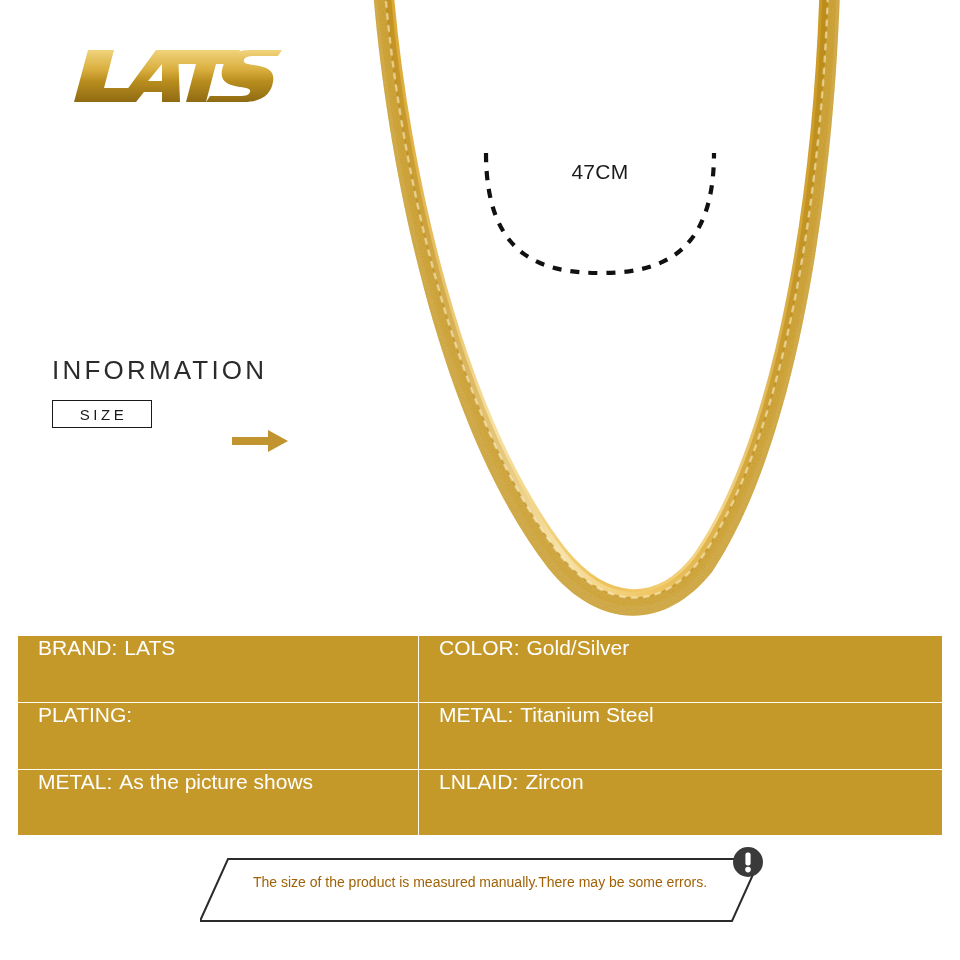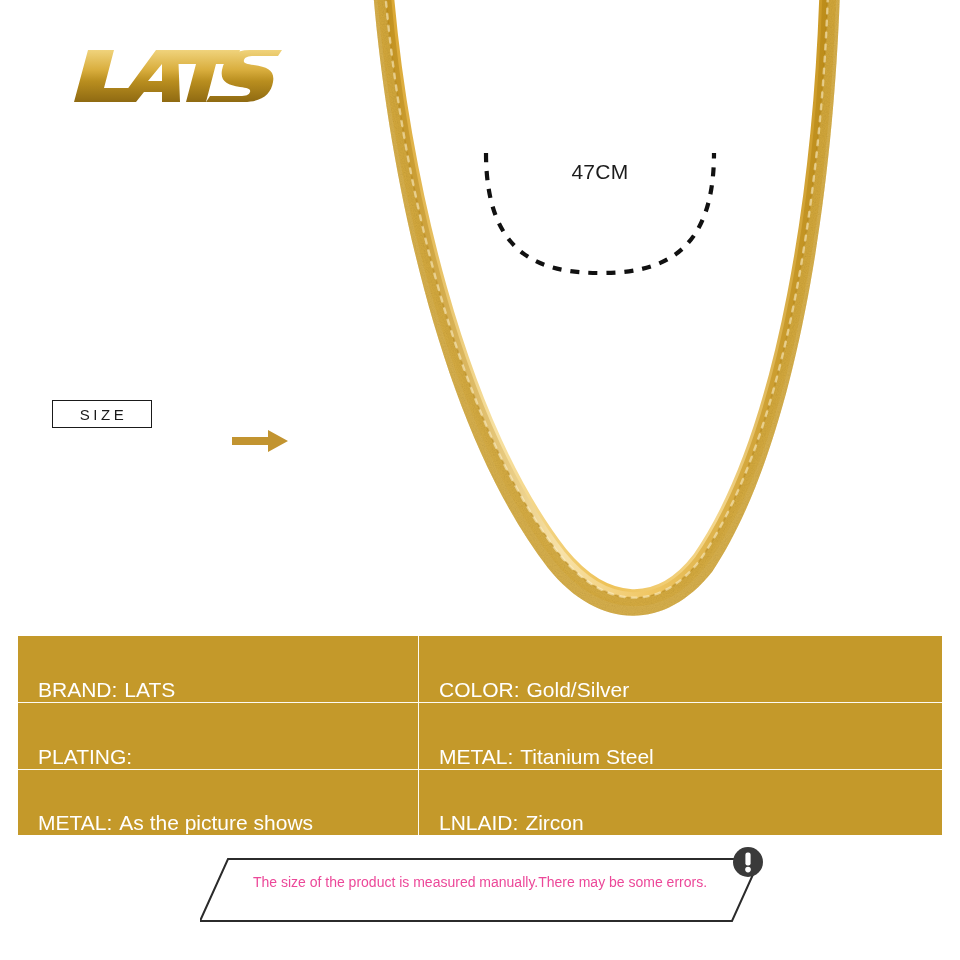--- a/index.html
+++ b/index.html
@@ -58,40 +58,40 @@
   
   .spec-table{
     position:absolute;left:18px;top:636px;
     width:924px;height:199px;
     background:#c4992a;
     display:grid;
     grid-template-columns:400px 1px 523px;
     grid-template-rows:66px 1px 66px 1px 65px;
   }
   .spec-cell{
-    display:flex;align-items:flex-end;
+    display:flex;align-items:flex-start;
     color:#ffffff;
     font-size:21px;
     font-family:"Liberation Sans", sans-serif;
     padding-left:20px;
     overflow:hidden;
     white-space:nowrap;
   }
   .spec-cell .k{margin-right:7px;}
   .hline{background:#fdfbf2;}
   .vline{background:#fdfbf2;}
 
   
   .disclaimer{
     position:absolute;left:200px;top:855px;width:560px;height:70px;
   }
   .disclaimer svg{display:block;width:560px;height:70px;}
   .disc-text{
     position:absolute;left:200px;top:872px;width:560px;
-    text-align:center;color:#ec4899;font-size:14px;line-height:20px;
+    text-align:center;color:#a16207;font-size:14px;line-height:20px;
     font-family:"Liberation Sans", sans-serif;
   }
   .disc-text div{white-space:nowrap;}
   .badge{
     position:absolute;left:731px;top:845px;width:34px;height:34px;
   }
   .badge svg{display:block;width:34px;height:34px;}
 </style>
 </head>
 <body>
@@ -181,20 +181,21 @@
     </svg>
   </div>
 
   <div class="arc-wrap">
     <svg viewBox="0 0 260 140" xmlns="http://www.w3.org/2000/svg">
       <path d="M16,8 C 16,110 70,128 130,128 C 190,128 244,110 244,8" fill="none" stroke="#111111" stroke-width="4.2" stroke-dasharray="9 9" stroke-linecap="butt"></path>
     </svg>
   </div>
   <div class="arc-label">47CM</div>
 
+  <div class="info-title">INFORMATION</div>
 
   <div class="size-box">
     <span>SIZE</span>
   </div>
 
   <div class="arrow">
     <svg viewBox="0 0 56 26" xmlns="http://www.w3.org/2000/svg">
       <path d="M0,9 L36,9 L36,2 L56,13 L36,24 L36,17 L0,17 Z" fill="#c29430"></path>
     </svg>
   </div>

